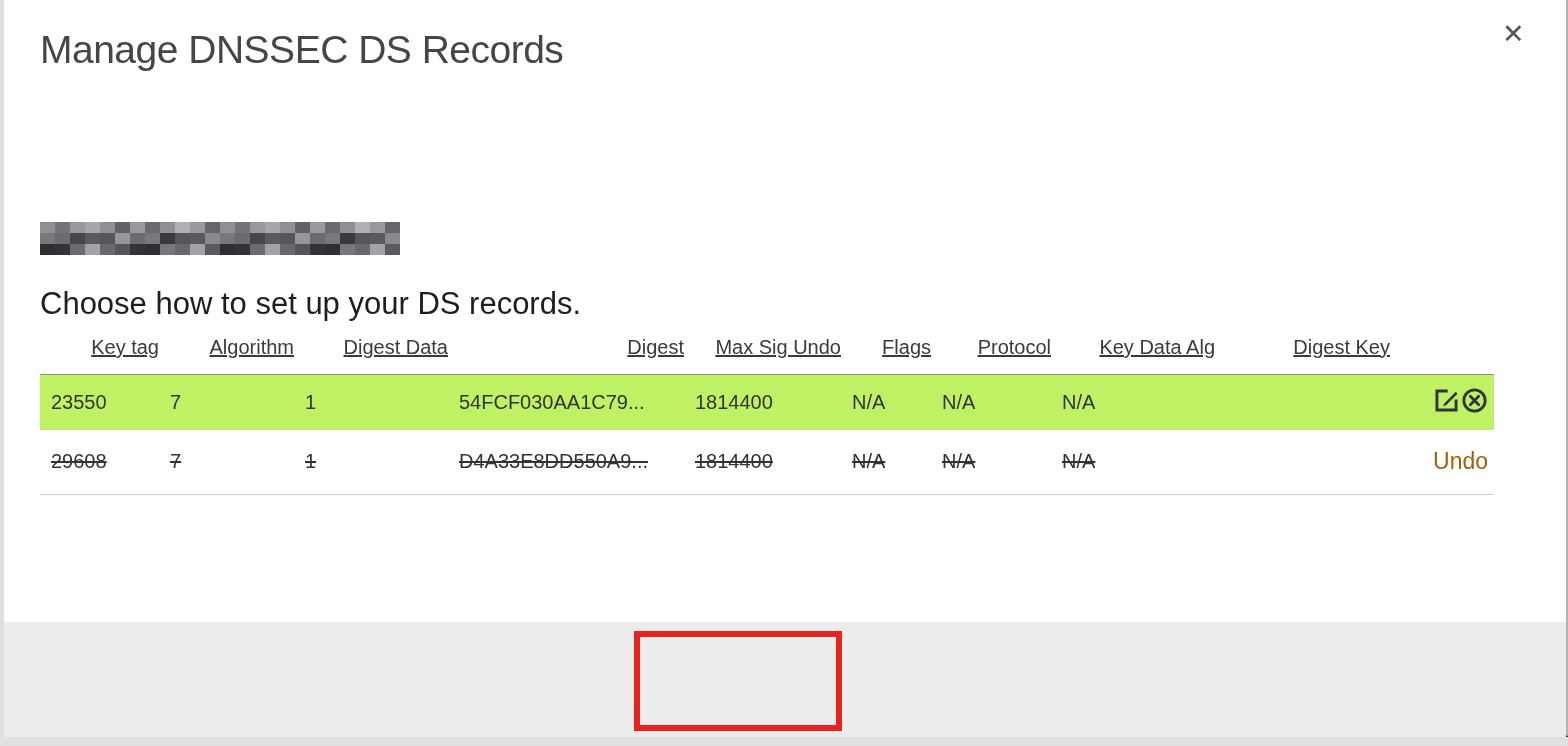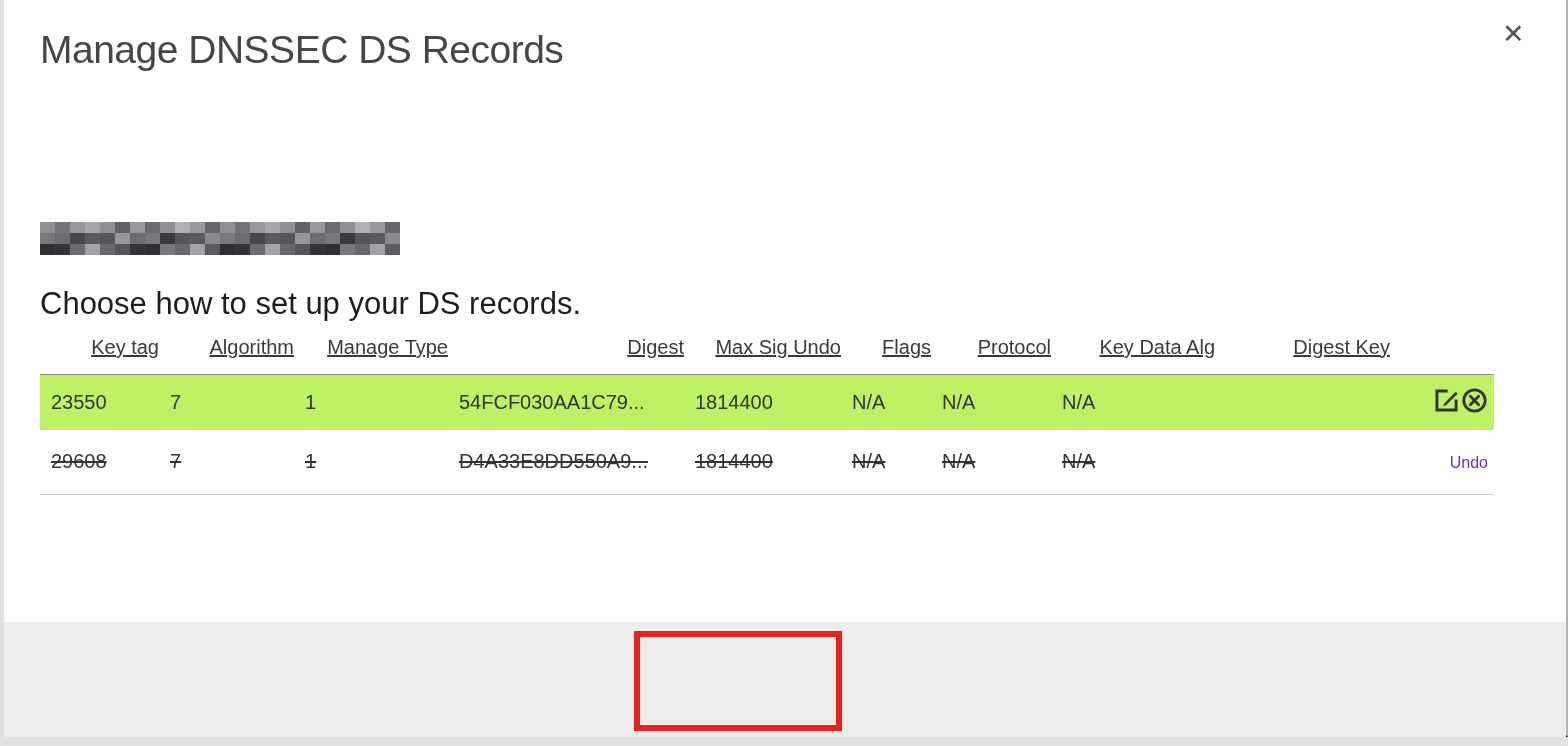--- a/index.html
+++ b/index.html
@@ -57,21 +57,21 @@
   }
   tr.row-normal { background: #bef264; height: 55px; }
   tr.row-deleted { background: #ffffff; height: 65px; border-bottom: 1px solid #cccccc; }
   tr.row-deleted td .cell-text { text-decoration: line-through; }
   td.actions-cell { text-align: right; padding-right: 6px; }
   .icon-btn {
     background: none; border: none; cursor: pointer;
     padding: 0; margin-left: 1px; vertical-align: middle;
   }
   .undo-link {
-    color: #6d28d9; text-decoration: none; font-size: 16px; cursor: pointer;
+    color: #a16207; text-decoration: none; font-size: 23px; cursor: pointer;
   }
   .add-ds-btn {
     position: absolute; left: 37px; top: 513px;
     width: 211px; height: 41px;
     background: #ffffff;
     border: 2px solid #5c9103;
     color: #5c9103; font-size: 20px;
     cursor: pointer;
     font-family: "Liberation Sans", "DejaVu Sans", sans-serif;
   }
@@ -181,21 +181,21 @@
         <col style="width:90px">
       <col style="width:120px">
         <col style="width:164px">
         <col style="width:175px">
       <col style="width:104px">
     </colgroup>
     <thead>
         <tr id="header-row">
           <th>Key tag</th>
           <th>Algorithm</th>
-          <th>Manage Type</th>
+          <th>Digest Data</th>
           <th>Digest</th>
           <th>Max Sig Undo</th>
           <th>Flags</th>
           <th>Protocol</th>
           <th>Key Data Alg</th>
           <th>Digest Key</th>
           <th></th>
         </tr>
       </thead>
     <tbody id="table-body">

